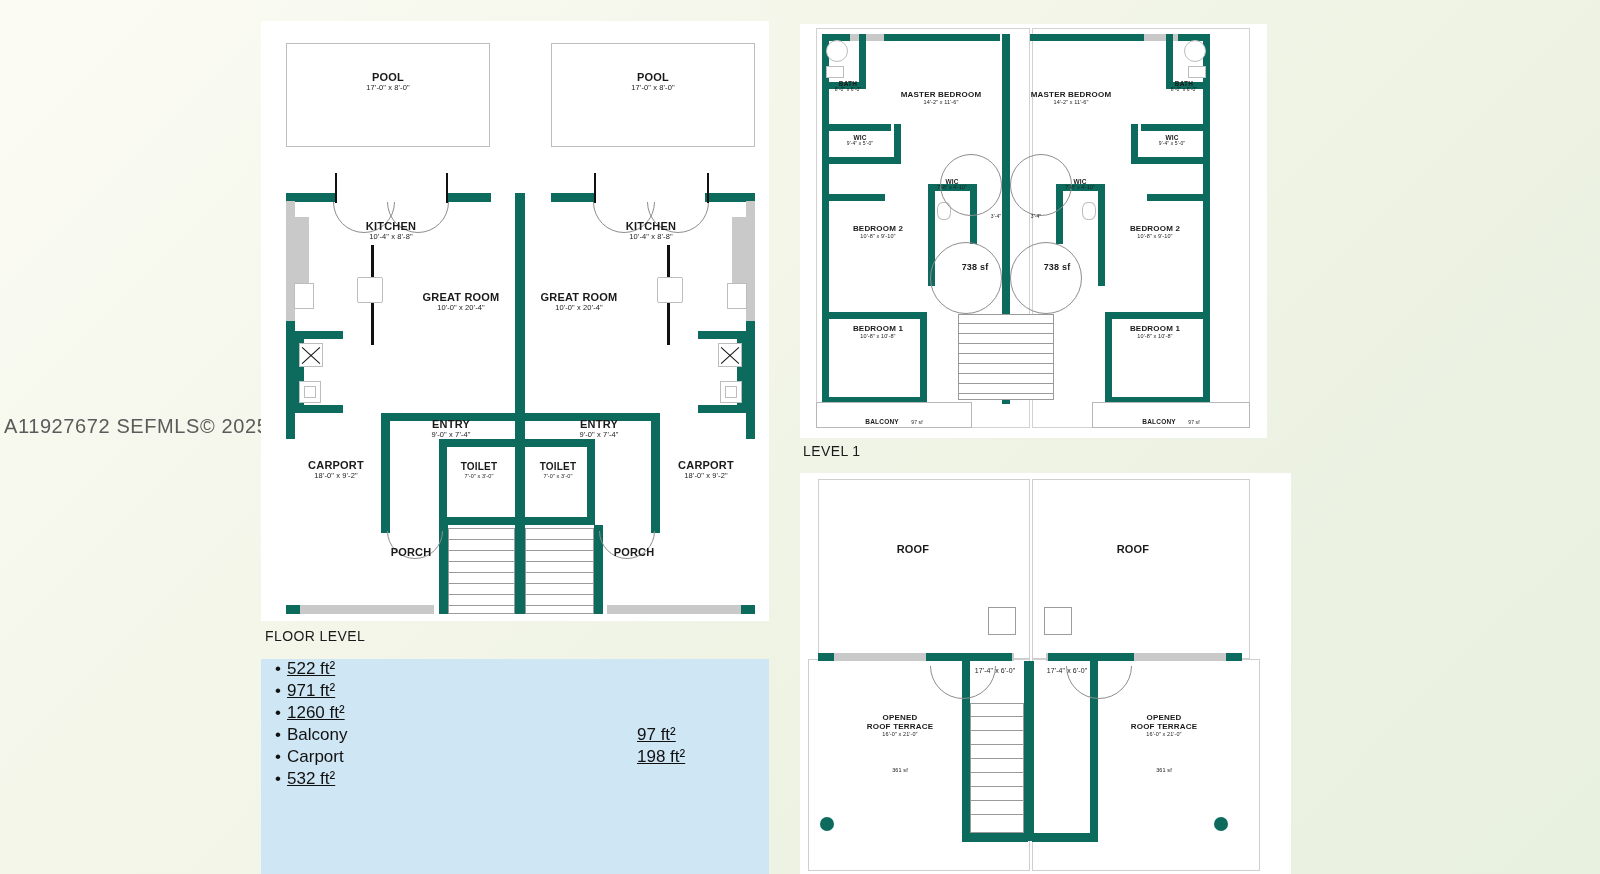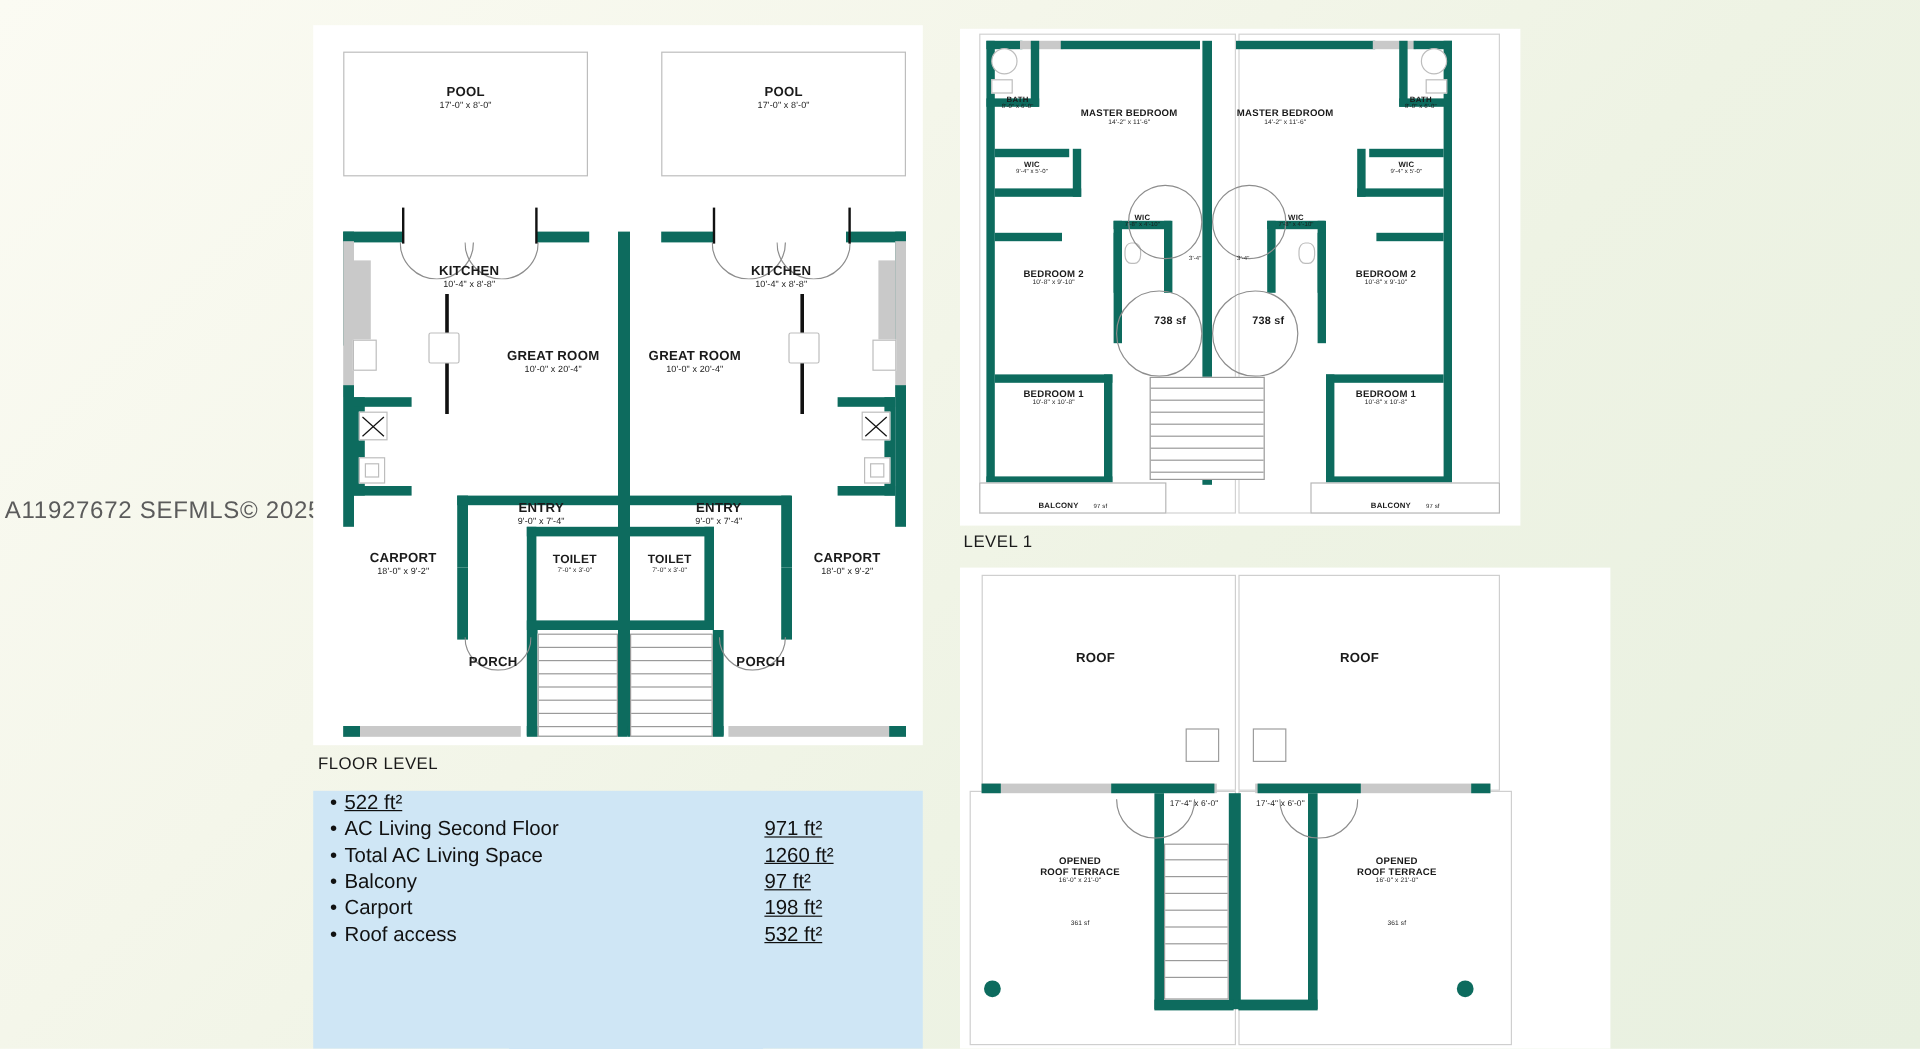--- a/index.html
+++ b/index.html
@@ -358,21 +358,21 @@
     <div class="lbl xs" style="left:178px; top:190px; width:36px;">
       <div class="d">3'-4"</div>
     </div>
     <div class="lbl xs" style="left:218px; top:190px; width:36px;">
       <div class="d">3'-4"</div>
     </div>
   </div>
 
   <div class="caption" style="left:803px; top:443px;">LEVEL 1</div>
 
-  <div class="panel" style="left:800px; top:473px; width:542px; height:401px;">
+  <div class="panel" style="left:800px; top:473px; width:491px; height:401px;">
 
     <div class="box" style="left:18px; top:6px; width:212px; height:180px; border-color:#cfcfcf;"></div>
     <div class="box" style="left:232px; top:6px; width:218px; height:180px; border-color:#cfcfcf;"></div>
     <div class="box" style="left:8px; top:186px; width:222px; height:212px; border-color:#cfcfcf;"></div>
     <div class="box" style="left:232px; top:186px; width:228px; height:212px; border-color:#cfcfcf;"></div>
 
     <div class="lbl" style="left:58px; top:70px; width:110px;">
       <div class="t">ROOF</div>
     </div>
     <div class="lbl" style="left:278px; top:70px; width:110px;">
@@ -438,38 +438,35 @@
   </div>
 
   <div id="measure-panel">
 
     <div class="mrow">
       <span class="bullet">•</span>
       <span class="mval">522 ft²</span>
     </div>
     <div class="mrow">
       <span class="bullet">•</span>
-      <span class="mlabel">AC Living Second Floor</span>
       <span class="mval">971 ft²</span>
     </div>
     <div class="mrow">
       <span class="bullet">•</span>
-      <span class="mlabel">Total AC Living Space</span>
       <span class="mval">1260 ft²</span>
     </div>
     <div class="mrow">
       <span class="bullet">•</span>
       <span class="mlabel">Balcony</span>
       <span class="mval">97 ft²</span>
     </div>
     <div class="mrow">
       <span class="bullet">•</span>
       <span class="mlabel">Carport</span>
       <span class="mval">198 ft²</span>
     </div>
     <div class="mrow">
       <span class="bullet">•</span>
-      <span class="mlabel">Roof access</span>
       <span class="mval">532 ft²</span>
     </div>
   </div>
 
 </div>
 
 </body></html>

